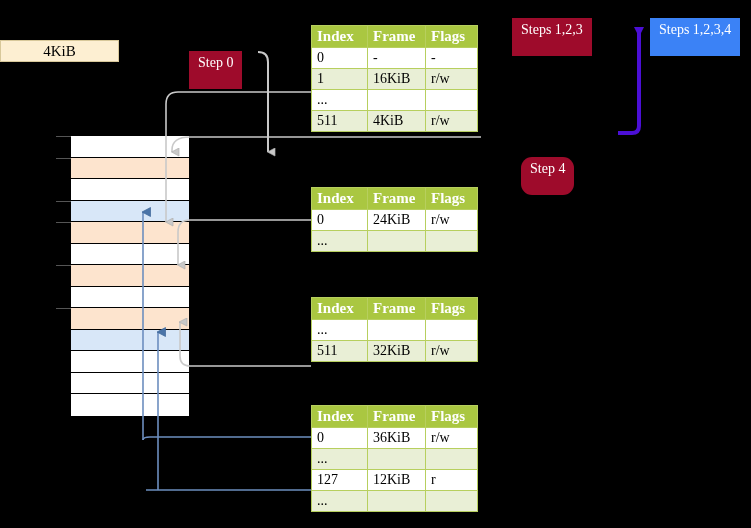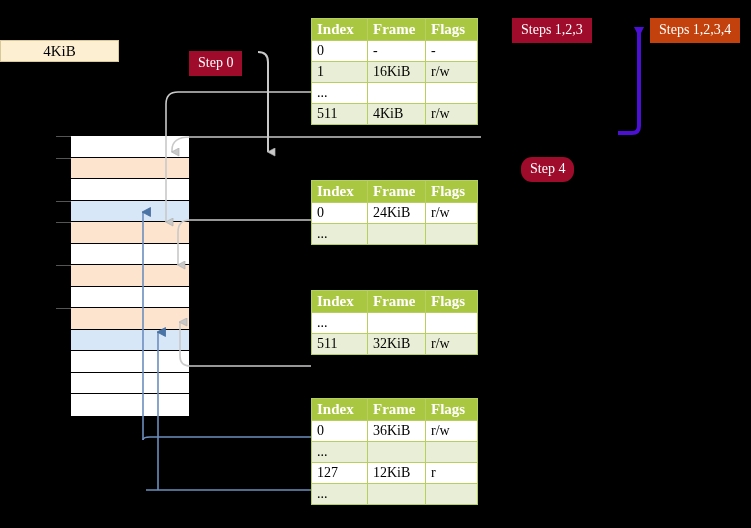--- a/index.html
+++ b/index.html
@@ -2,45 +2,45 @@
 <html><head>
 <meta charset="utf-8">
 <style>
   html,body{margin:0;padding:0;background:#000;}
   body{width:751px;height:528px;position:relative;overflow:hidden;
        font-family:"Liberation Serif", serif;}
   .root{position:absolute;inset:0;}
 
   
   .badge{position:absolute;color:#fff;font-size:14px;line-height:1;
-         padding:5px 9px 6px 9px;white-space:nowrap;
+         padding:5px 9px 19px 9px;white-space:nowrap;
          font-family:"Liberation Serif", serif;}
   .badge.red{background:#9e0b2b;}
-  .badge.violet{background:#c2410c;}
+  .badge.violet{background:#3b82f6;}
 
   
   .kib-box{position:absolute;left:0;top:40px;width:119px;height:22px;
            background:#fdefd2;border:1px solid #d8c89a;
            display:flex;align-items:center;justify-content:center;
            font-size:15px;color:#000;box-sizing:border-box;}
 
   
   .memcol{position:absolute;left:70px;top:135px;width:120px;height:280px;
           border:1px solid #000;box-sizing:border-box;background:#fff;}
   .memrow{position:absolute;left:0;width:100%;height:21.53px;
           border-bottom:1px solid #000;box-sizing:border-box;}
   .memrow.last{border-bottom:none;}
   .memrow.white{background:#ffffff;}
   .memrow.peach{background:#fde4ce;}
   .memrow.blue{background:#d8e7f8;}
   .tick{position:absolute;height:1px;background:#555;width:15px;left:-15px;}
 
   
   .ptable{position:absolute;border-collapse:collapse;
-          font-size:14px;color:#000;background:#fdba74;}
+          font-size:14px;color:#000;background:#fdba74;margin-top:7px;}
   .ptable td,.ptable th{border:1px solid #b7cf5e;padding:2px 5px;
           text-align:left;font-weight:normal;height:20px;box-sizing:border-box;}
   .ptable th{background:#aac741;color:#fff;font-weight:bold;font-size:15px;}
   .ptable tr.alt td{background:#e9efd6;}
   .ptable tr.plain td{background:#ffffff;}
   .ptable td.hl{background:#fbf8a0;}
   .c-index{width:56px;}
   .c-frame{width:58px;}
   .c-flags{width:52px;}
 

